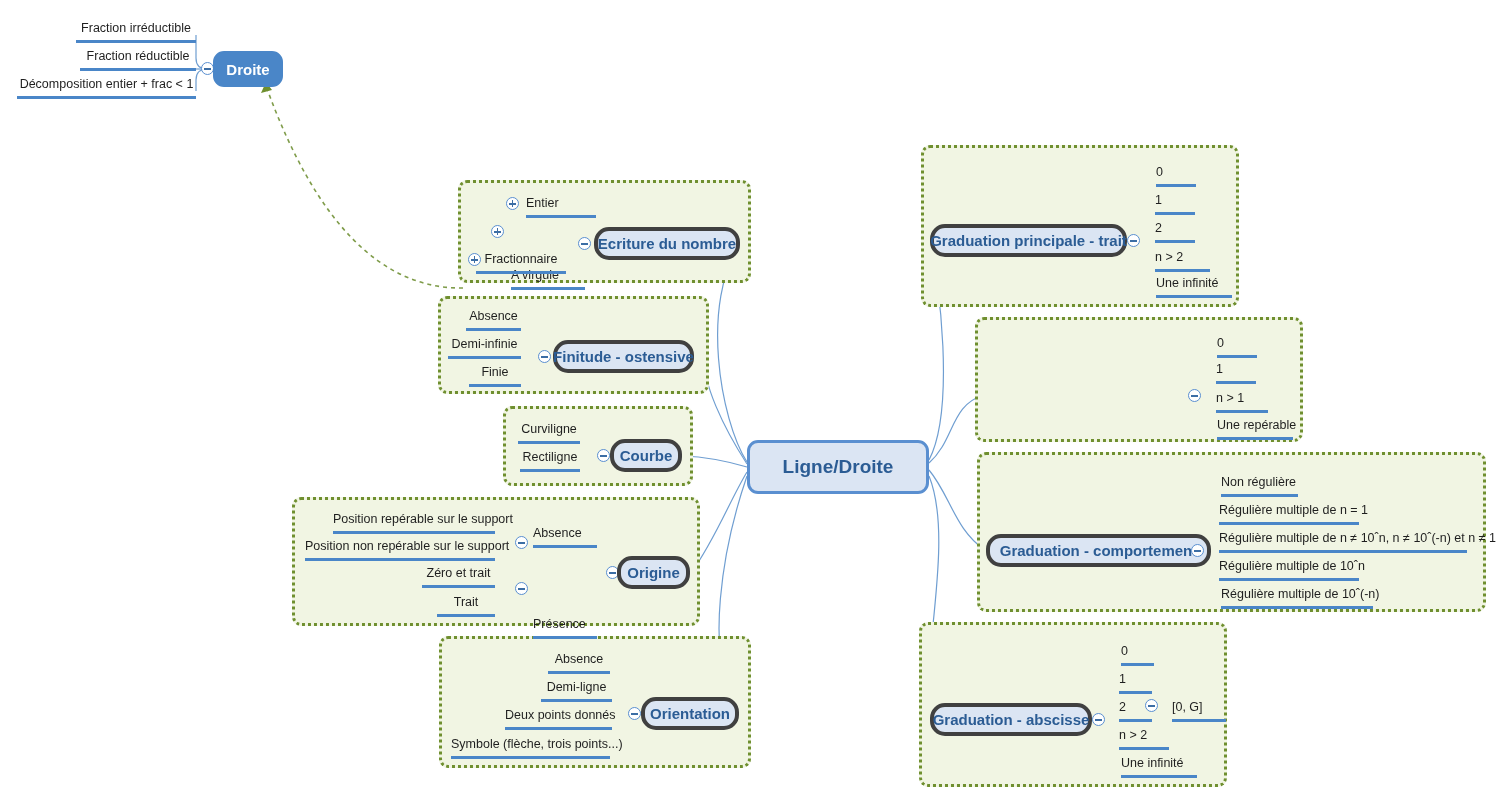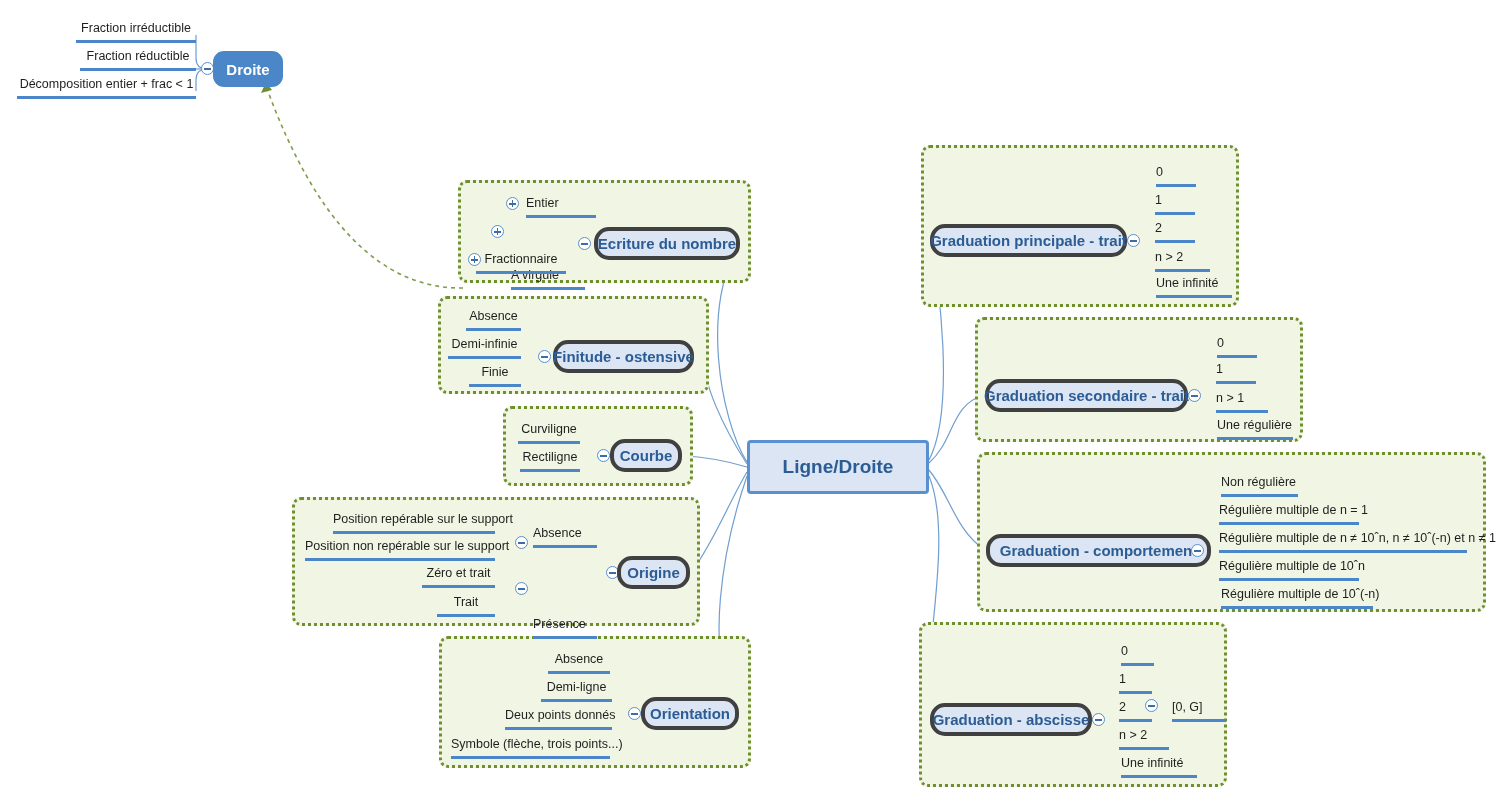--- a/index.html
+++ b/index.html
@@ -48,21 +48,21 @@
     font-size: 15px;
     white-space: nowrap;
     padding: 0 12px;
     font-weight: bold;
   }
   .node.root {
     border: 3px solid #5a8fd0;
     background: #dbe5f3;
     font-size: 19px;
     font-weight: bold;
-    border-radius: 4px;
+    border-radius: 11px;
   }
   .node.solid {
     background: #4a86c8;
     border: 2px solid #4a86c8;
     color: #ffffff;
     font-weight: bold;
     font-size: 15px;
     border-radius: 11px;
   }
   
@@ -252,26 +252,25 @@
   <div class="node" style="left:641px; top:697px; width:98px; height:33px;">Orientation</div>
 
   <div class="node" style="left:930px; top:224px; width:197px; height:33px;">Graduation principale - trait</div>
   <div class="toggle" style="left:1127px; top:234px;"></div>
   <div class="leaf l-right" style="left:1156px; top:165px; width:40px;">0</div>
   <div class="leaf l-right" style="left:1155px; top:193px; width:40px;">1</div>
   <div class="leaf l-right" style="left:1155px; top:221px; width:40px;">2</div>
   <div class="leaf l-right" style="left:1155px; top:250px; width:55px;">n &gt; 2</div>
   <div class="leaf l-right" style="left:1156px; top:276px; width:76px;">Une infinité</div>
 
-  <div class="node" style="left:985px; top:379px; width:203px; height:33px;">Graduation secondaire - trait</div>
   <div class="toggle" style="left:1188px; top:389px;"></div>
   <div class="leaf l-right" style="left:1217px; top:336px; width:40px;">0</div>
   <div class="leaf l-right" style="left:1216px; top:362px; width:40px;">1</div>
   <div class="leaf l-right" style="left:1216px; top:391px; width:52px;">n &gt; 1</div>
-  <div class="leaf l-right" style="left:1217px; top:418px; width:76px;">Une régulière</div>
+  <div class="leaf l-right" style="left:1217px; top:418px; width:76px;">Une repérable</div>
 
   <div class="node" style="left:986px; top:534px; width:225px; height:33px;">Graduation - comportement</div>
   <div class="toggle" style="left:1191px; top:544px;"></div>
   <div class="leaf l-right" style="left:1221px; top:475px; width:77px;">Non régulière</div>
   <div class="leaf l-right" style="left:1219px; top:503px; width:140px;">Régulière multiple de n = 1</div>
   <div class="leaf l-right" style="left:1219px; top:531px; width:248px;">Régulière multiple de n ≠ 10ˆn, n ≠ 10ˆ(-n) et n ≠ 1</div>
   <div class="leaf l-right" style="left:1219px; top:559px; width:140px;">Régulière multiple de 10ˆn</div>
   <div class="leaf l-right" style="left:1221px; top:587px; width:152px;">Régulière multiple de 10ˆ(-n)</div>
 
   <div class="node" style="left:930px; top:703px; width:162px; height:33px;">Graduation - abscisse</div>

